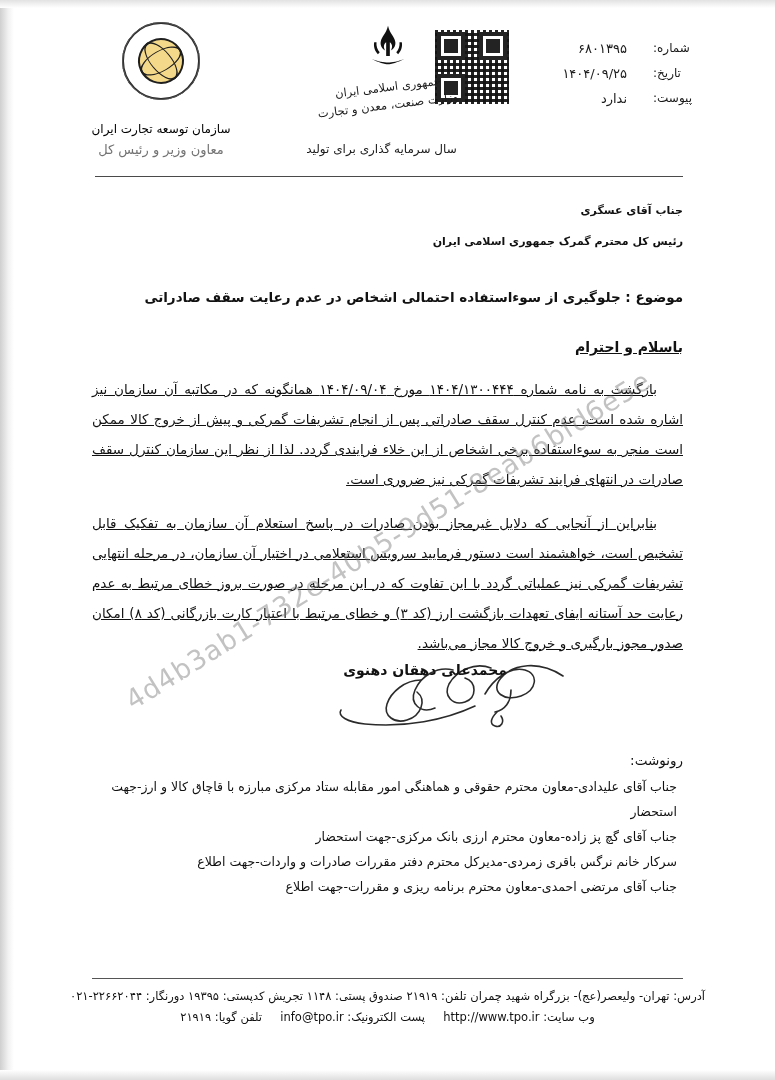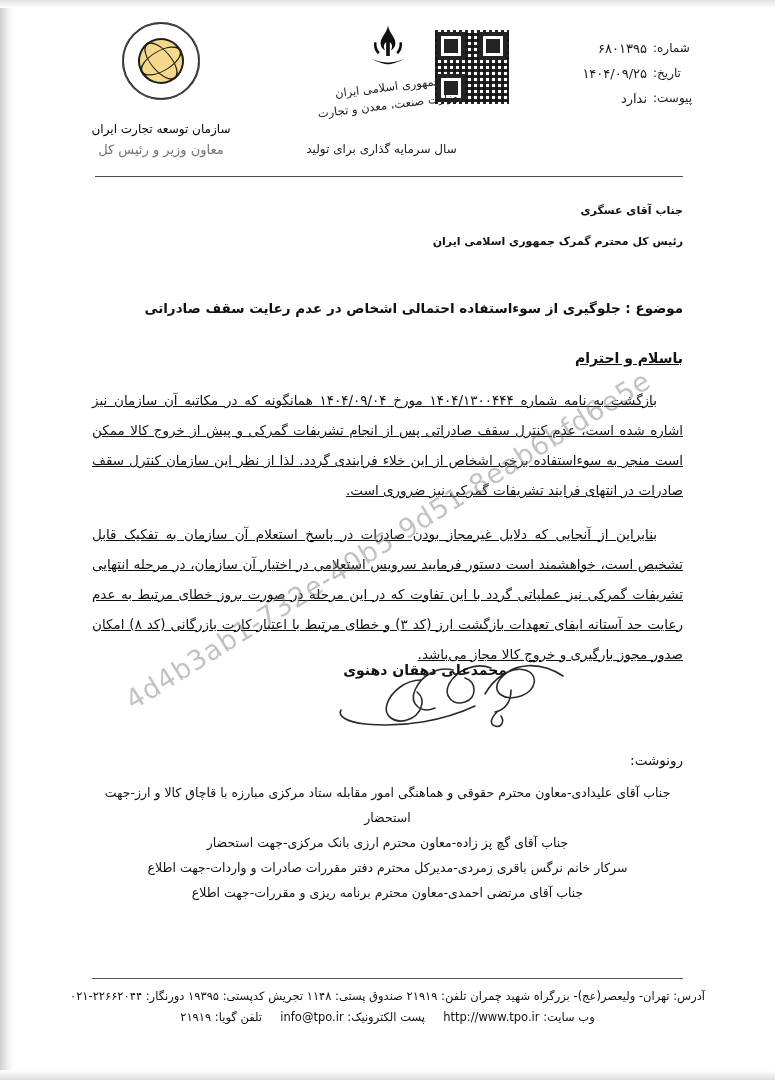--- a/index.html
+++ b/index.html
@@ -60,20 +60,21 @@
     display: flex;
     justify-content: flex-start;
     gap: 6px;
     white-space: nowrap;
   }
   .hdr-meta .lbl {
     width: 52px;
     display: inline-block;
     text-align: left;
     font-size: 12px;
+    margin-left: 20px;
   }
   .hdr-meta .val {
     font-size: 13px;
     letter-spacing: .4px;
   }
   .qr {
     position: absolute;
     top: 16px;
     right: 248px;
     width: 74px;
@@ -208,21 +209,21 @@
   .addressee {
     font-weight: bold;
     font-size: 11px;
     line-height: 29px;
     text-align: right;
     margin-bottom: 2px;
   }
   .subject {
     font-weight: bold;
     font-size: 13.5px;
-    margin-top: 37px;
+    margin-top: 26px;
     text-align: right;
   }
   .greeting {
     font-weight: bold;
     font-size: 14px;
     margin-top: 20px;
     text-align: right;
     text-decoration: underline;
   }
   .para {
@@ -263,26 +264,25 @@
     right: 92px;
     color: #111;
   }
   .cc-title {
     font-weight: normal;
     font-size: 13.5px;
     text-align: right;
     margin-bottom: 6px;
   }
   .cc-list {
-    margin: 12px;
+    margin: 6px;
     padding: 0;
     list-style: none;
     font-size: 12.5px;
     line-height: 25px;
-    text-align: center;
   }
 
   
   .footer-rule {
     position: absolute;
     left: 92px;
     right: 92px;
     top: 978px;
     border-top: 1px solid #555;
   }

